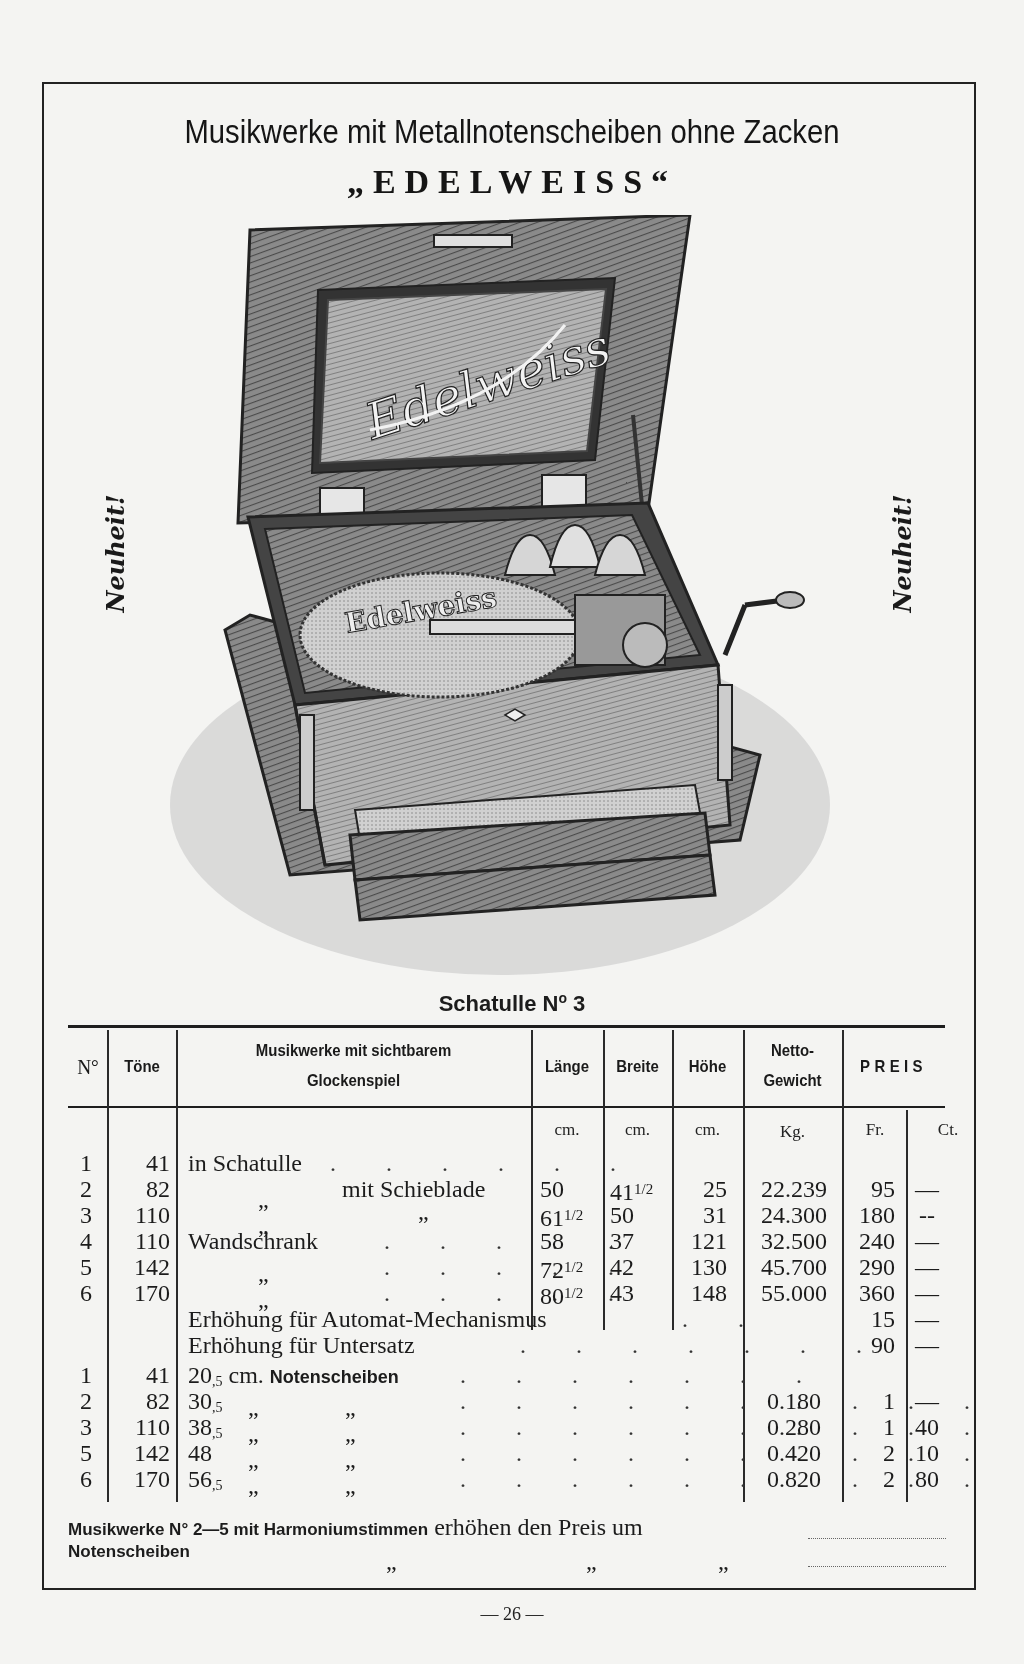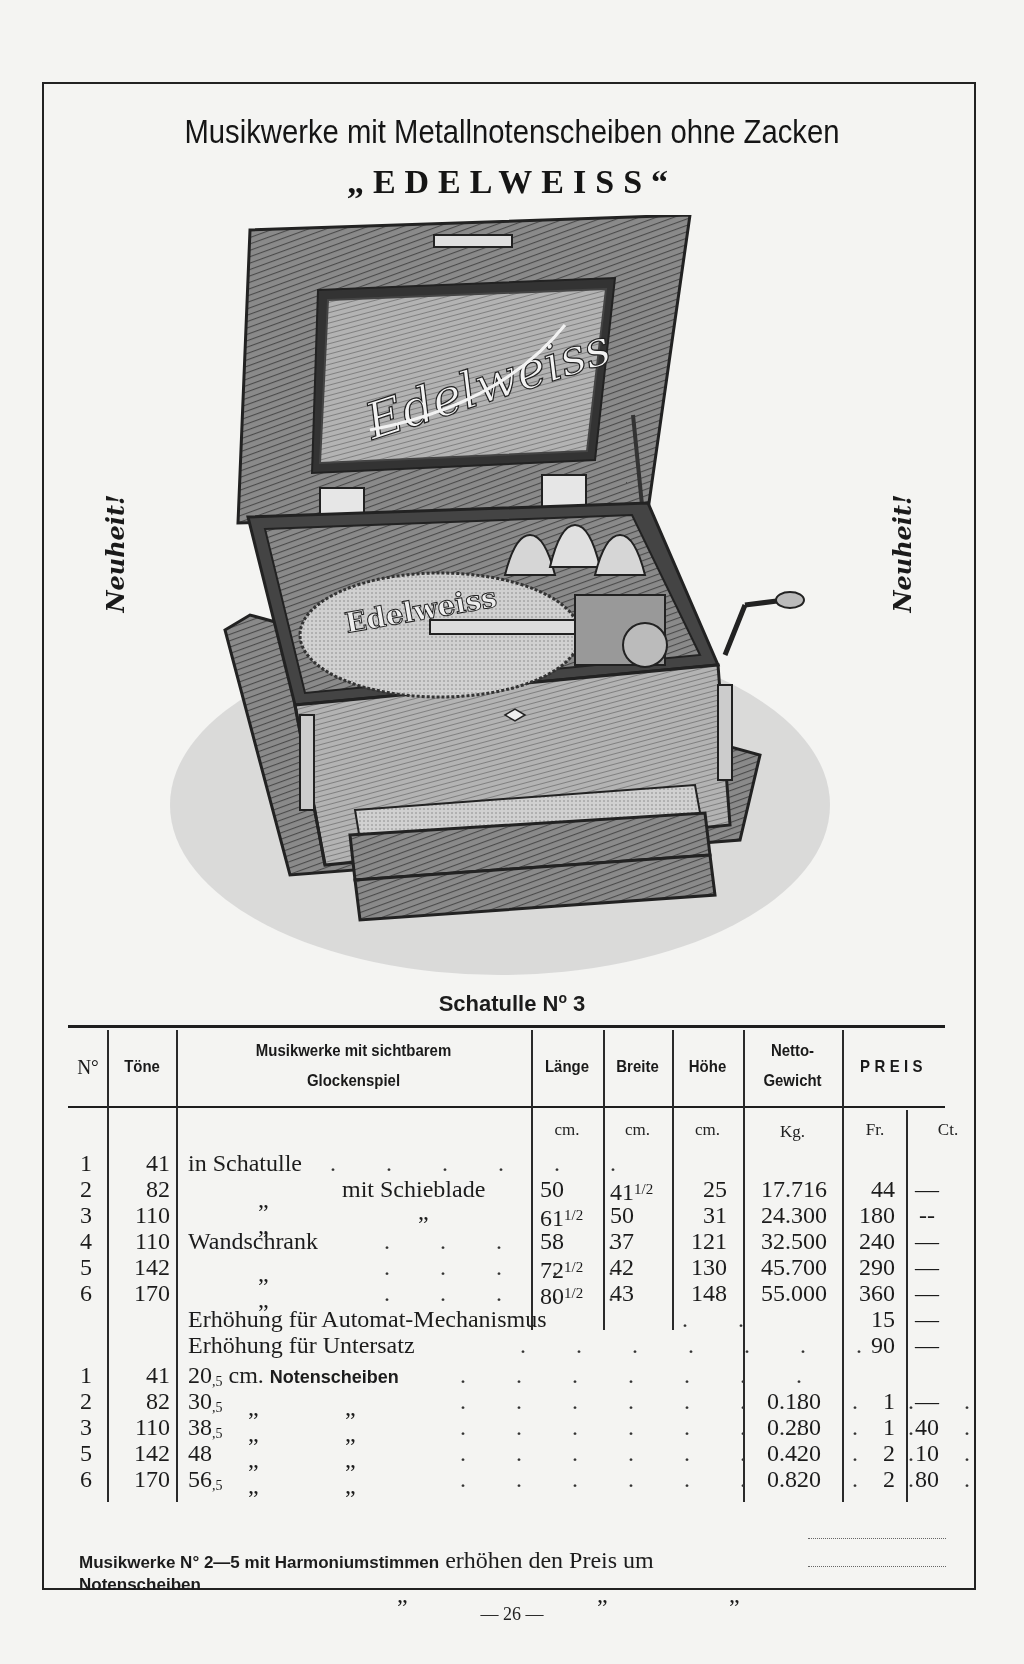--- a/index.html
+++ b/index.html
@@ -59,21 +59,21 @@
   .c-ho { left: 675px; width: 52px; text-align: right; }
   .c-wt { left: 748px; width: 92px; text-align: center; }
   .c-fr { left: 845px; width: 50px; text-align: right; }
   .c-ct { left: 910px; width: 34px; text-align: center; }
   .frac { font-size: 15px; vertical-align: 6px; }
   .subn { font-size: 14px; vertical-align: -3px; }
   .sans-b { font-family: "Liberation Sans", sans-serif; font-weight: bold; font-size: 18px; }
   .dots { letter-spacing: 22px; color: #333; }
 
   .foot {
-    position: absolute; left: 79px; font-size: 24px; white-space: nowrap; margin-top: 33px;
+    position: absolute; left: 68px; font-size: 24px; white-space: nowrap;
   }
   .foot .sans-b { font-size: 17px; }
   .fill-line { position: absolute; height: 0; border-bottom: 1.5px dotted #666; }
   .pagenum {
     position: absolute; left: 0; width: 1024px; top: 1604px; text-align: center;
     font-size: 18px; color: #222;
   }
 </style>
 </head>
 <body>
@@ -195,22 +195,22 @@
   <span class="dots" style="left:330px;">. . . . . .</span>
 </div>
 <div class="row" style="top:1176px;">
   <span class="c-no">2</span>
   <span class="c-tone">82</span>
   <span style="left:258px; top:10px;">„</span>
   <span style="left:342px;">mit Schieblade</span>
   <span class="c-len">50</span>
   <span class="c-br"><span>41</span><span class="frac">1/2</span></span>
   <span class="c-ho">25</span>
-  <span class="c-wt">17.716</span>
-  <span class="c-fr">44</span>
+  <span class="c-wt">22.239</span>
+  <span class="c-fr">95</span>
   <span class="c-ct">—</span>
 </div>
 <div class="row" style="top:1202px;">
   <span class="c-no">3</span>
   <span class="c-tone">110</span>
   <span style="left:258px; top:10px;">„</span>
   <span style="left:418px; top:-4px;">„</span>
   <span class="c-len"><span>61</span><span class="frac">1/2</span></span>
   <span class="c-br">50</span>
   <span class="c-ho">31</span>

